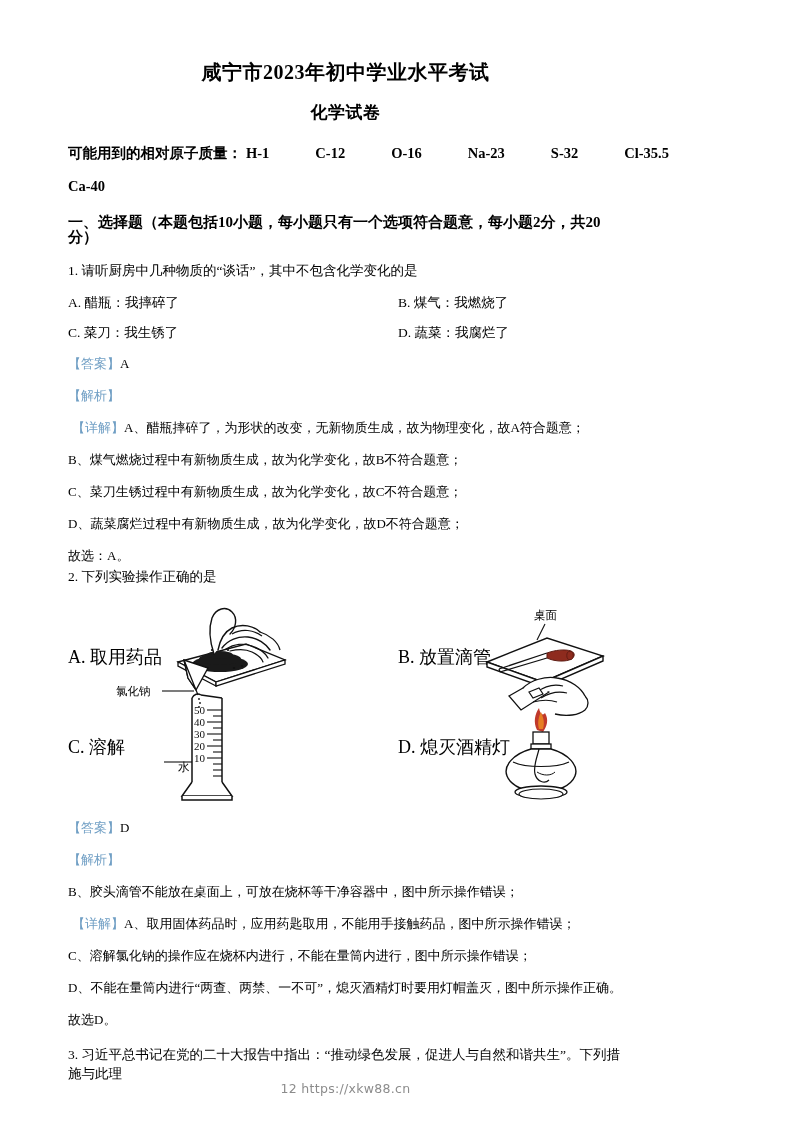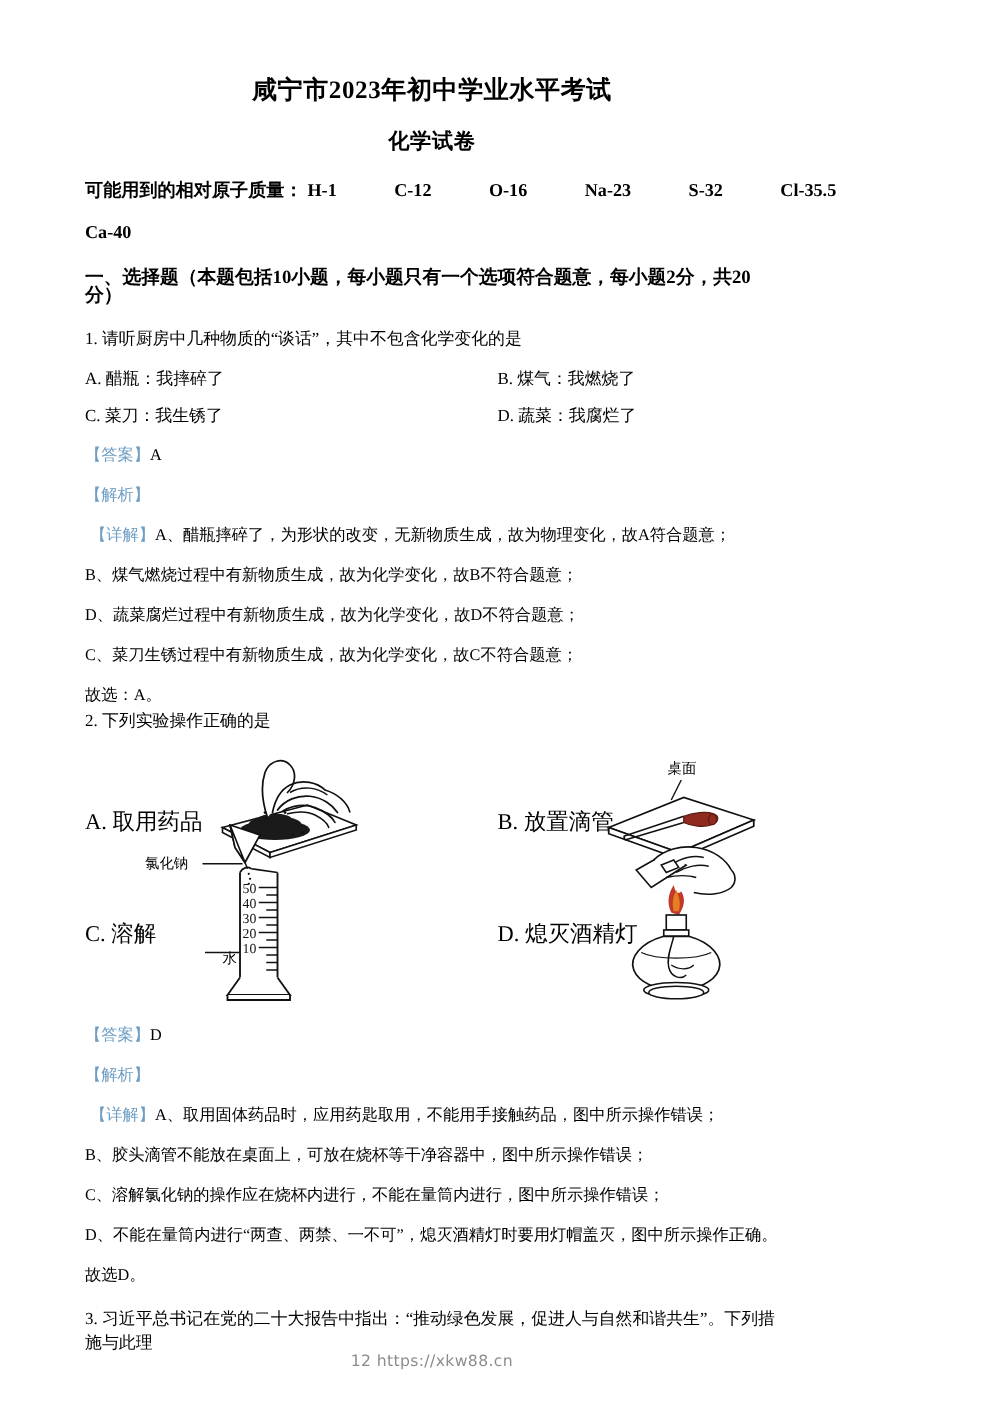--- a/index.html
+++ b/index.html
@@ -193,22 +193,22 @@
 
   <div class="ans-line">
     <span class="tag">【答案】</span><span class="val">A</span>
   </div>
   <div class="analysis-label">【解析】</div>
 
   <div class="detail-line first">
     <span class="tag">【详解】</span><span>A、醋瓶摔碎了，为形状的改变，无新物质生成，故为物理变化，故A符合题意；</span>
   </div>
   <div class="detail-line">B、煤气燃烧过程中有新物质生成，故为化学变化，故B不符合题意；</div>
+  <div class="detail-line">C、菜刀生锈过程中有新物质生成，故为化学变化，故C不符合题意；</div>
   <div class="detail-line">D、蔬菜腐烂过程中有新物质生成，故为化学变化，故D不符合题意；</div>
-  <div class="detail-line">C、菜刀生锈过程中有新物质生成，故为化学变化，故C不符合题意；</div>
   <div class="concl-line">故选：A。</div>
 
   <div class="q-stem" style="margin-top:6px;">
     <span>2.</span>
     <span>下列实验操作正确的是</span>
   </div>
 
   <div class="fig-block">
 
     <div class="opt-label" style="left:0px; top:52px;">
@@ -357,24 +357,24 @@
         <ellipse cx="48" cy="122" rx="22" ry="5" fill="#ffffff" stroke="#111" stroke-width="1.2"></ellipse>
       </svg>
     </div>
   </div>
 
   <div class="ans-line">
     <span class="tag">【答案】</span><span class="val">D</span>
   </div>
   <div class="analysis-label">【解析】</div>
 
+  <div class="detail-line">B、胶头滴管不能放在桌面上，可放在烧杯等干净容器中，图中所示操作错误；</div>
   <div class="detail-line first">
     <span class="tag">【详解】</span><span>A、取用固体药品时，应用药匙取用，不能用手接触药品，图中所示操作错误；</span>
   </div>
-  <div class="detail-line">B、胶头滴管不能放在桌面上，可放在烧杯等干净容器中，图中所示操作错误；</div>
   <div class="detail-line">C、溶解氯化钠的操作应在烧杯内进行，不能在量筒内进行，图中所示操作错误；</div>
   <div class="detail-line">D、不能在量筒内进行“两查、两禁、一不可”，熄灭酒精灯时要用灯帽盖灭，图中所示操作正确。</div>
   <div class="concl-line">故选D。</div>
 
   <div class="q-stem" style="margin-top:20px;">
     <span>3.</span>
     <span>习近平总书记在党的二十大报告中指出：“推动绿色发展，促进人与自然和谐共生”。下列措施与此理</span>
   </div>
 
   <div class="footer">12 https://xkw88.cn</div>

